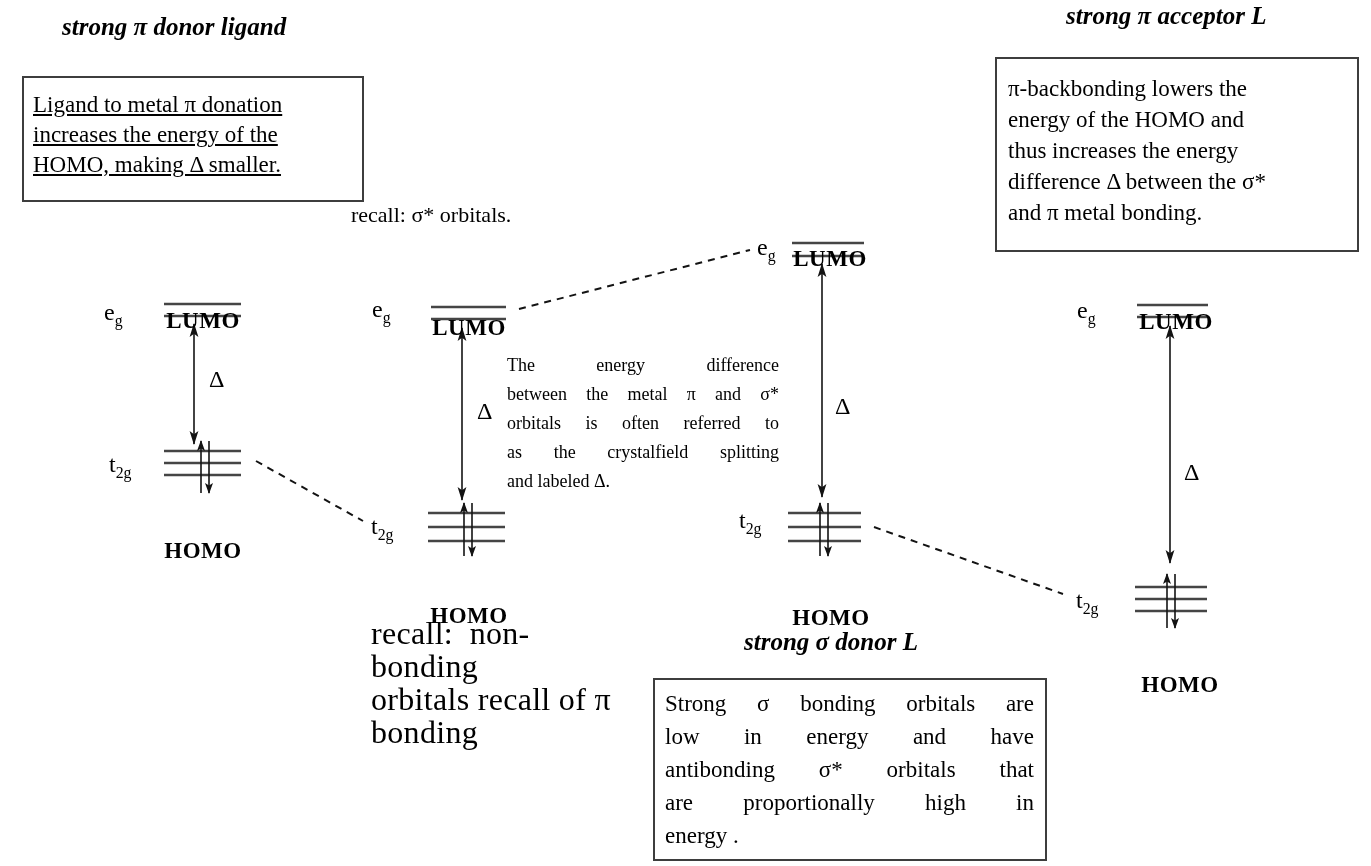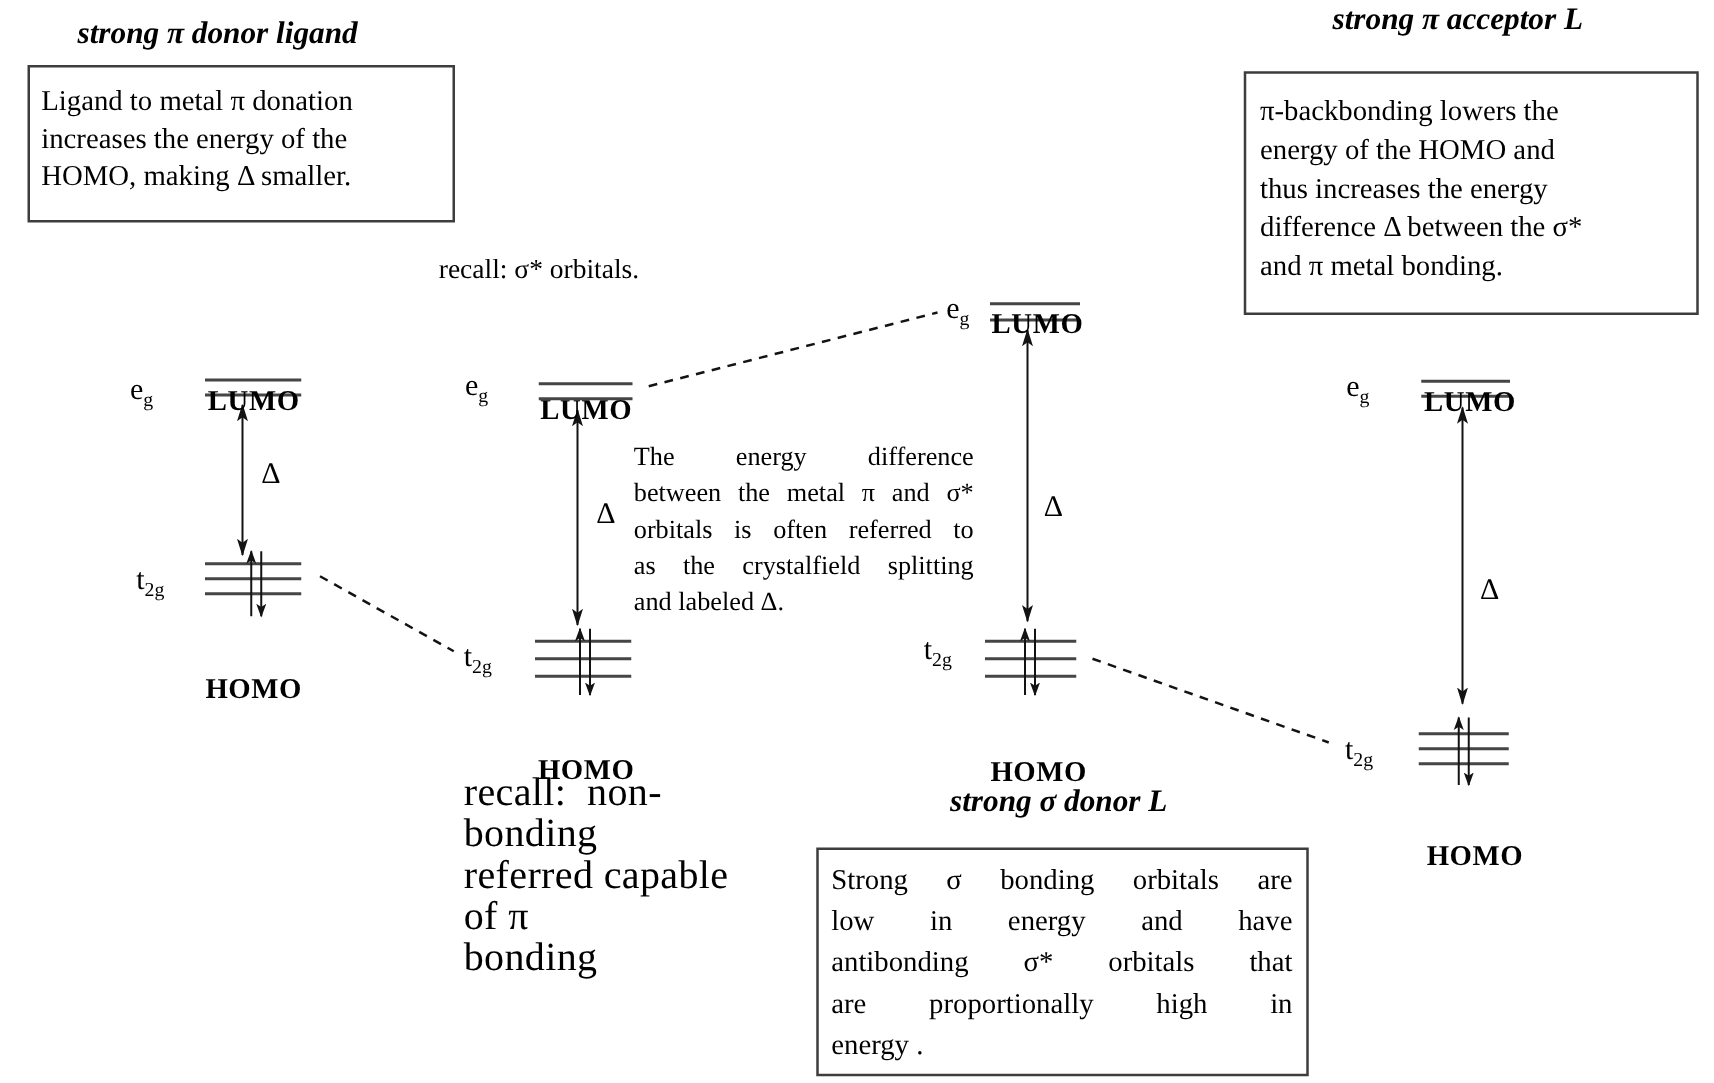--- a/index.html
+++ b/index.html
@@ -25,27 +25,27 @@
   .lines div{white-space:pre-wrap;}
   .justify div{text-align:justify;text-align-last:justify;}
   .justify div:last-child{text-align-last:left;}
   .note{font-size:22px;line-height:1.32;}
   .lbl{line-height:1;white-space:nowrap;}
   .momo{font-weight:bold;font-size:23px;letter-spacing:0.5px;}
   .ctr{transform:translateX(-50%);margin-top:44px;}
   .orb{font-size:24px;}
   .orb sub{font-size:0.66em;line-height:0;}
   .delta{font-size:24px;}
-  .b1{left:22px;top:52px;width:338px;height:122px;}
+  .b1{left:22px;top:76px;width:338px;height:122px;text-decoration:underline;}
   .b1 .lines{padding:12px 8px 0 9px;line-height:30px;}
   .b2{left:995px;top:57px;width:360px;height:191px;font-family:Liberation Serif, serif;}
   .b2 .lines{padding:14px 8px 0 11px;line-height:31px;}
   .b3{left:653px;top:678px;width:390px;height:179px;}
   .b3 .lines{padding:7px 11px 0 10px;line-height:33px;}
-  .crystal{left:507px;top:351px;width:272px;font-size:21px;line-height:29px;}
+  .crystal{left:507px;top:351px;width:272px;font-size:18px;line-height:29px;}
   .recall-sigma{left:351px;top:200px;}
   .recall-nb{left:371px;top:617px;width:245px;font-size:32px;line-height:33px;letter-spacing:0.3px;}
 </style>
 </head>
 <body>
 
 <div class="canvas">
 
   <svg class="layer" viewBox="0 0 1371 866" xmlns="http://www.w3.org/2000/svg">
     <defs>
@@ -100,21 +100,21 @@
       <line class="lvl" x1="1135" y1="587" x2="1207" y2="587"></line>
       <line class="lvl" x1="1135" y1="599" x2="1207" y2="599"></line>
       <line class="lvl" x1="1135" y1="611" x2="1207" y2="611"></line>
       <line class="arr" x1="1167" y1="628" x2="1167" y2="574" marker-end="url(#mE)"></line>
       <line class="arr" x1="1175" y1="574" x2="1175" y2="628" marker-end="url(#mE)"></line>
     </g>
   </svg>
 
   <div class="abs title" style="left:62px;top:13px;">strong π donor ligand</div>
   <div class="abs title" style="left:1066px;top:2px;">strong π acceptor L</div>
-  <div class="abs title" style="left:760px;top:628px;">strong σ donor L</div>
+  <div class="abs title" style="left:744px;top:628px;">strong σ donor L</div>
 
   <div class="abs callout-box b1">
     <div class="lines">
         <div>Ligand to metal π donation</div>
         <div>increases the energy of the</div>
         <div>HOMO, making Δ smaller.</div>
       </div>
   </div>
   <div class="abs callout-box b2">
     <div class="lines">
@@ -140,21 +140,21 @@
     </div>
   <div class="abs note crystal lines justify">
       <div>The energy difference</div>
       <div>between the metal π and σ*</div>
       <div>orbitals is often referred to</div>
       <div>as the crystalfield splitting</div>
       <div>and labeled Δ.</div>
     </div>
   <div class="abs note recall-nb lines">
       <div>recall:  non-bonding</div>
-      <div>referred capable of π</div>
+      <div>orbitals recall of π</div>
       <div>bonding</div>
     </div>
 
   <div class="abs lbl momo ctr" style="left:203px;top:265px;">LUMO</div>
   <div class="abs lbl orb" style="left:104px;top:300px;"><span>e</span><sub>g</sub></div>
   <div class="abs lbl delta" style="left:209px;top:367px;">Δ</div>
   <div class="abs lbl orb" style="left:109px;top:452px;"><span>t</span><sub>2g</sub></div>
   <div class="abs lbl momo ctr" style="left:203px;top:495px;">HOMO</div>
 
   <div class="abs lbl momo ctr" style="left:469px;top:272px;">LUMO</div>

